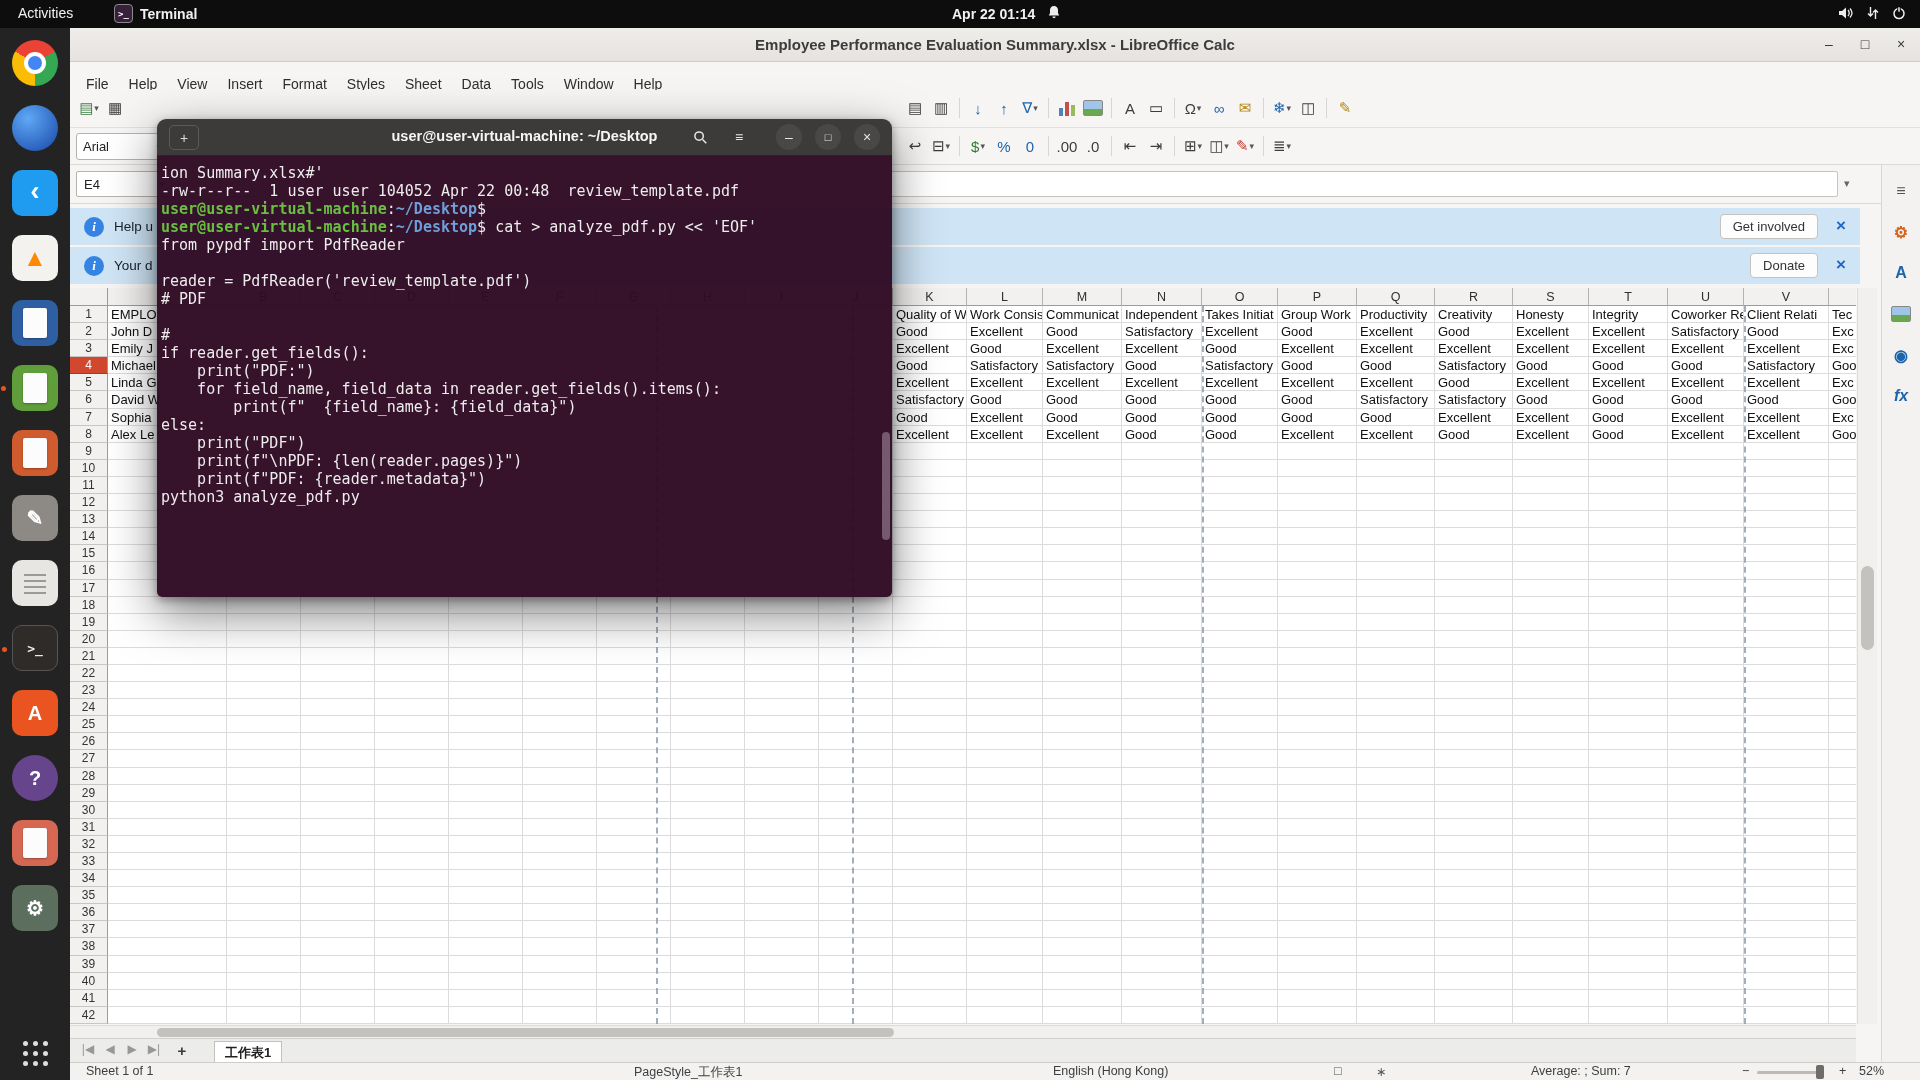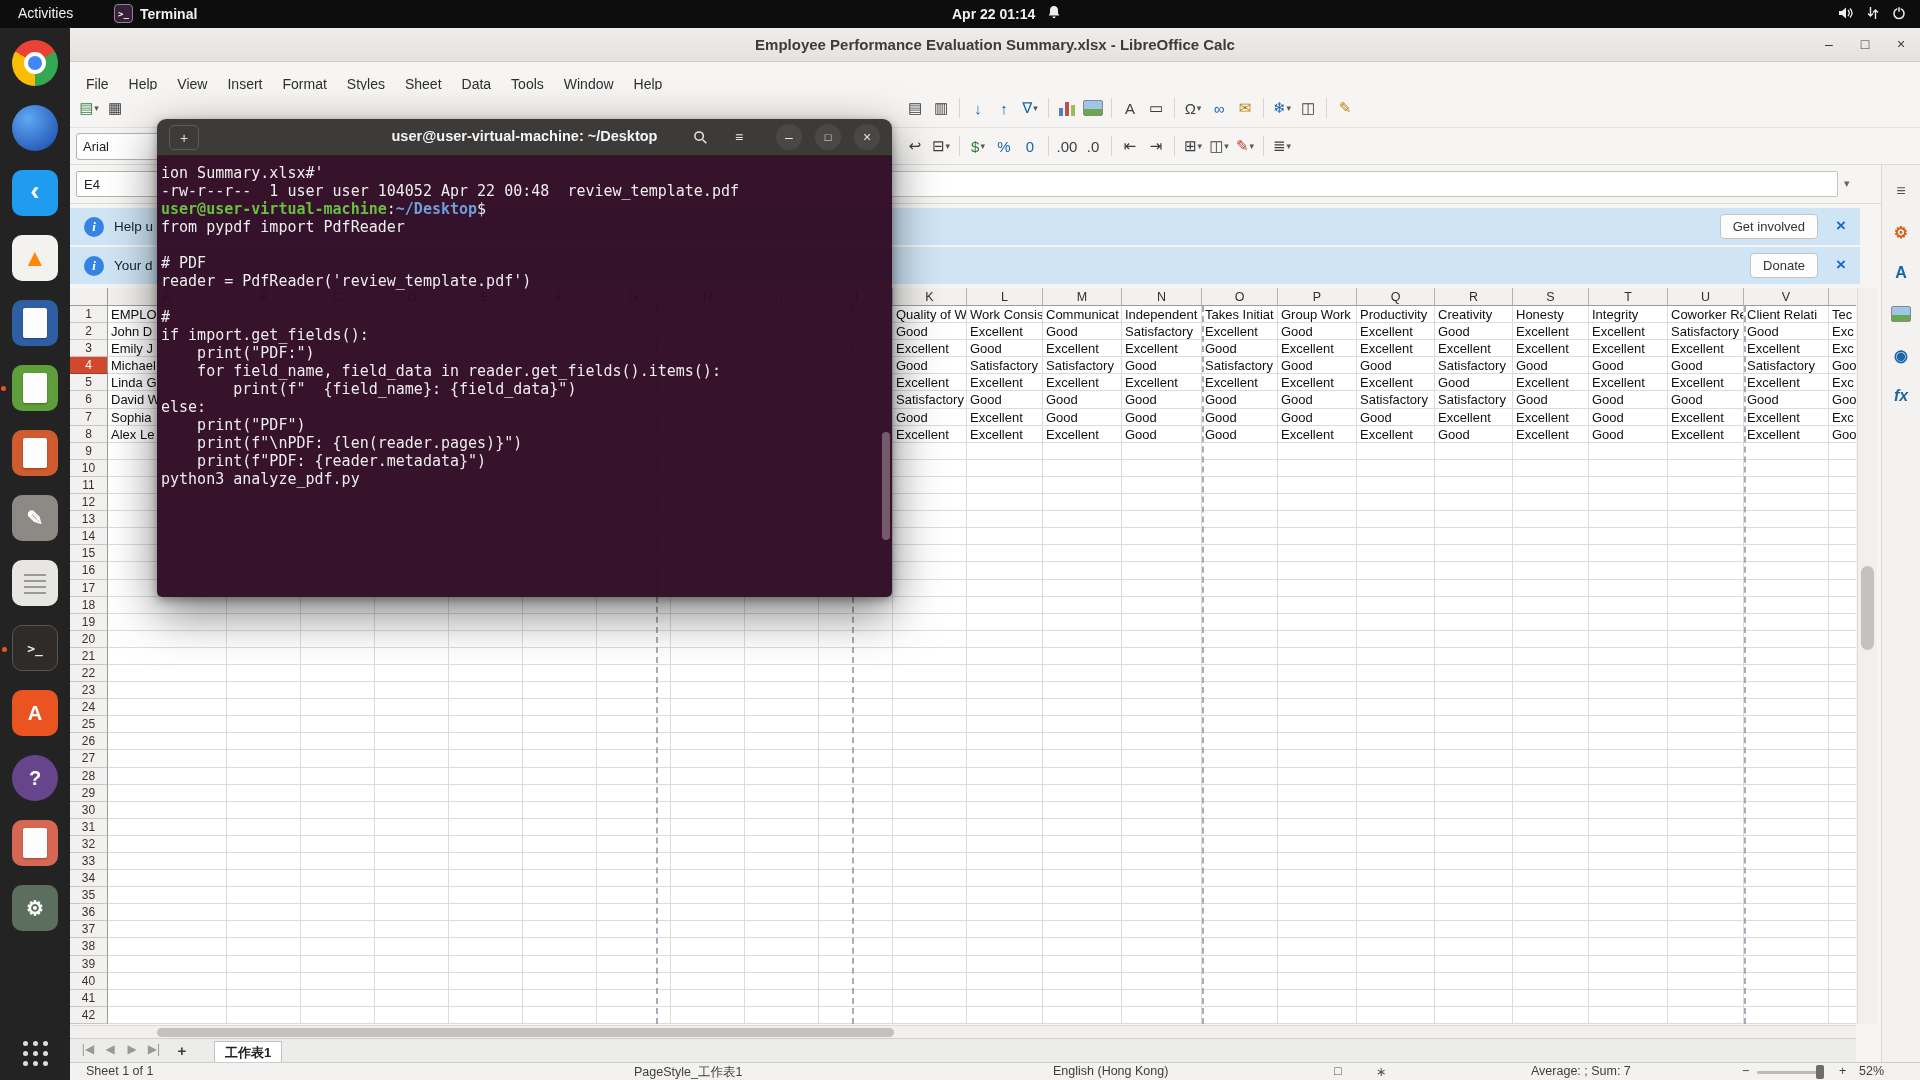--- a/index.html
+++ b/index.html
@@ -506,27 +506,28 @@
           <div class="tc circle" data-name="terminal-maximize-button" style="font-size: 11px;">□</div>
           <div class="tc circle" data-name="terminal-close-button">×</div>
         </div>
     <div class="term-newtab" data-name="terminal-new-tab-button">+</div>
       </div>
     <div class="term-body" data-name="terminal-body">
       <div data-name="terminal-output">
           <div class="tline" data-name="terminal-line"><span>ion Summary.xlsx#'</span></div>
           <div class="tline" data-name="terminal-line"><span>-rw-r--r--  1 user user 104052 Apr 22 00:48  review_template.pdf</span></div>
           <div class="tline" data-name="terminal-line"><span class="t-g">user@user-virtual-machine</span><span>:</span><span class="t-b">~/Desktop</span><span>$</span></div>
+          <div class="tline" data-name="terminal-line"><span class="t-g">user@user-virtual-machine</span><span>:</span><span class="t-b">~/Desktop</span><span>$ cat &gt; analyze_pdf.py &lt;&lt; 'EOF'</span></div>
           <div class="tline" data-name="terminal-line"><span>from pypdf import PdfReader</span></div>
           <div class="tline" data-name="terminal-line"> </div>
+          <div class="tline" data-name="terminal-line"><span>reader = PdfReader('review_template.pdf')</span></div>
           <div class="tline" data-name="terminal-line"><span># PDF</span></div>
-          <div class="tline" data-name="terminal-line"><span>reader = PdfReader('review_template.pdf')</span></div>
           <div class="tline" data-name="terminal-line"> </div>
           <div class="tline" data-name="terminal-line"><span>#</span></div>
-          <div class="tline" data-name="terminal-line"><span>if import.get_fields():</span></div>
+          <div class="tline" data-name="terminal-line"><span>if reader.get_fields():</span></div>
           <div class="tline" data-name="terminal-line"><span>    print("PDF:")</span></div>
           <div class="tline" data-name="terminal-line"><span>    for field_name, field_data in reader.get_fields().items():</span></div>
           <div class="tline" data-name="terminal-line"><span>        print(f"  {field_name}: {field_data}")</span></div>
           <div class="tline" data-name="terminal-line"><span>else:</span></div>
           <div class="tline" data-name="terminal-line"><span>    print("PDF")</span></div>
           <div class="tline" data-name="terminal-line"><span>    print(f"\nPDF: {len(reader.pages)}")</span></div>
           <div class="tline" data-name="terminal-line"><span>    print(f"PDF: {reader.metadata}")</span></div>
           <div class="tline" data-name="terminal-line"><span>python3 analyze_pdf.py</span></div>
         </div>
       <div class="term-scroll" data-name="terminal-scrollbar-thumb"></div>

